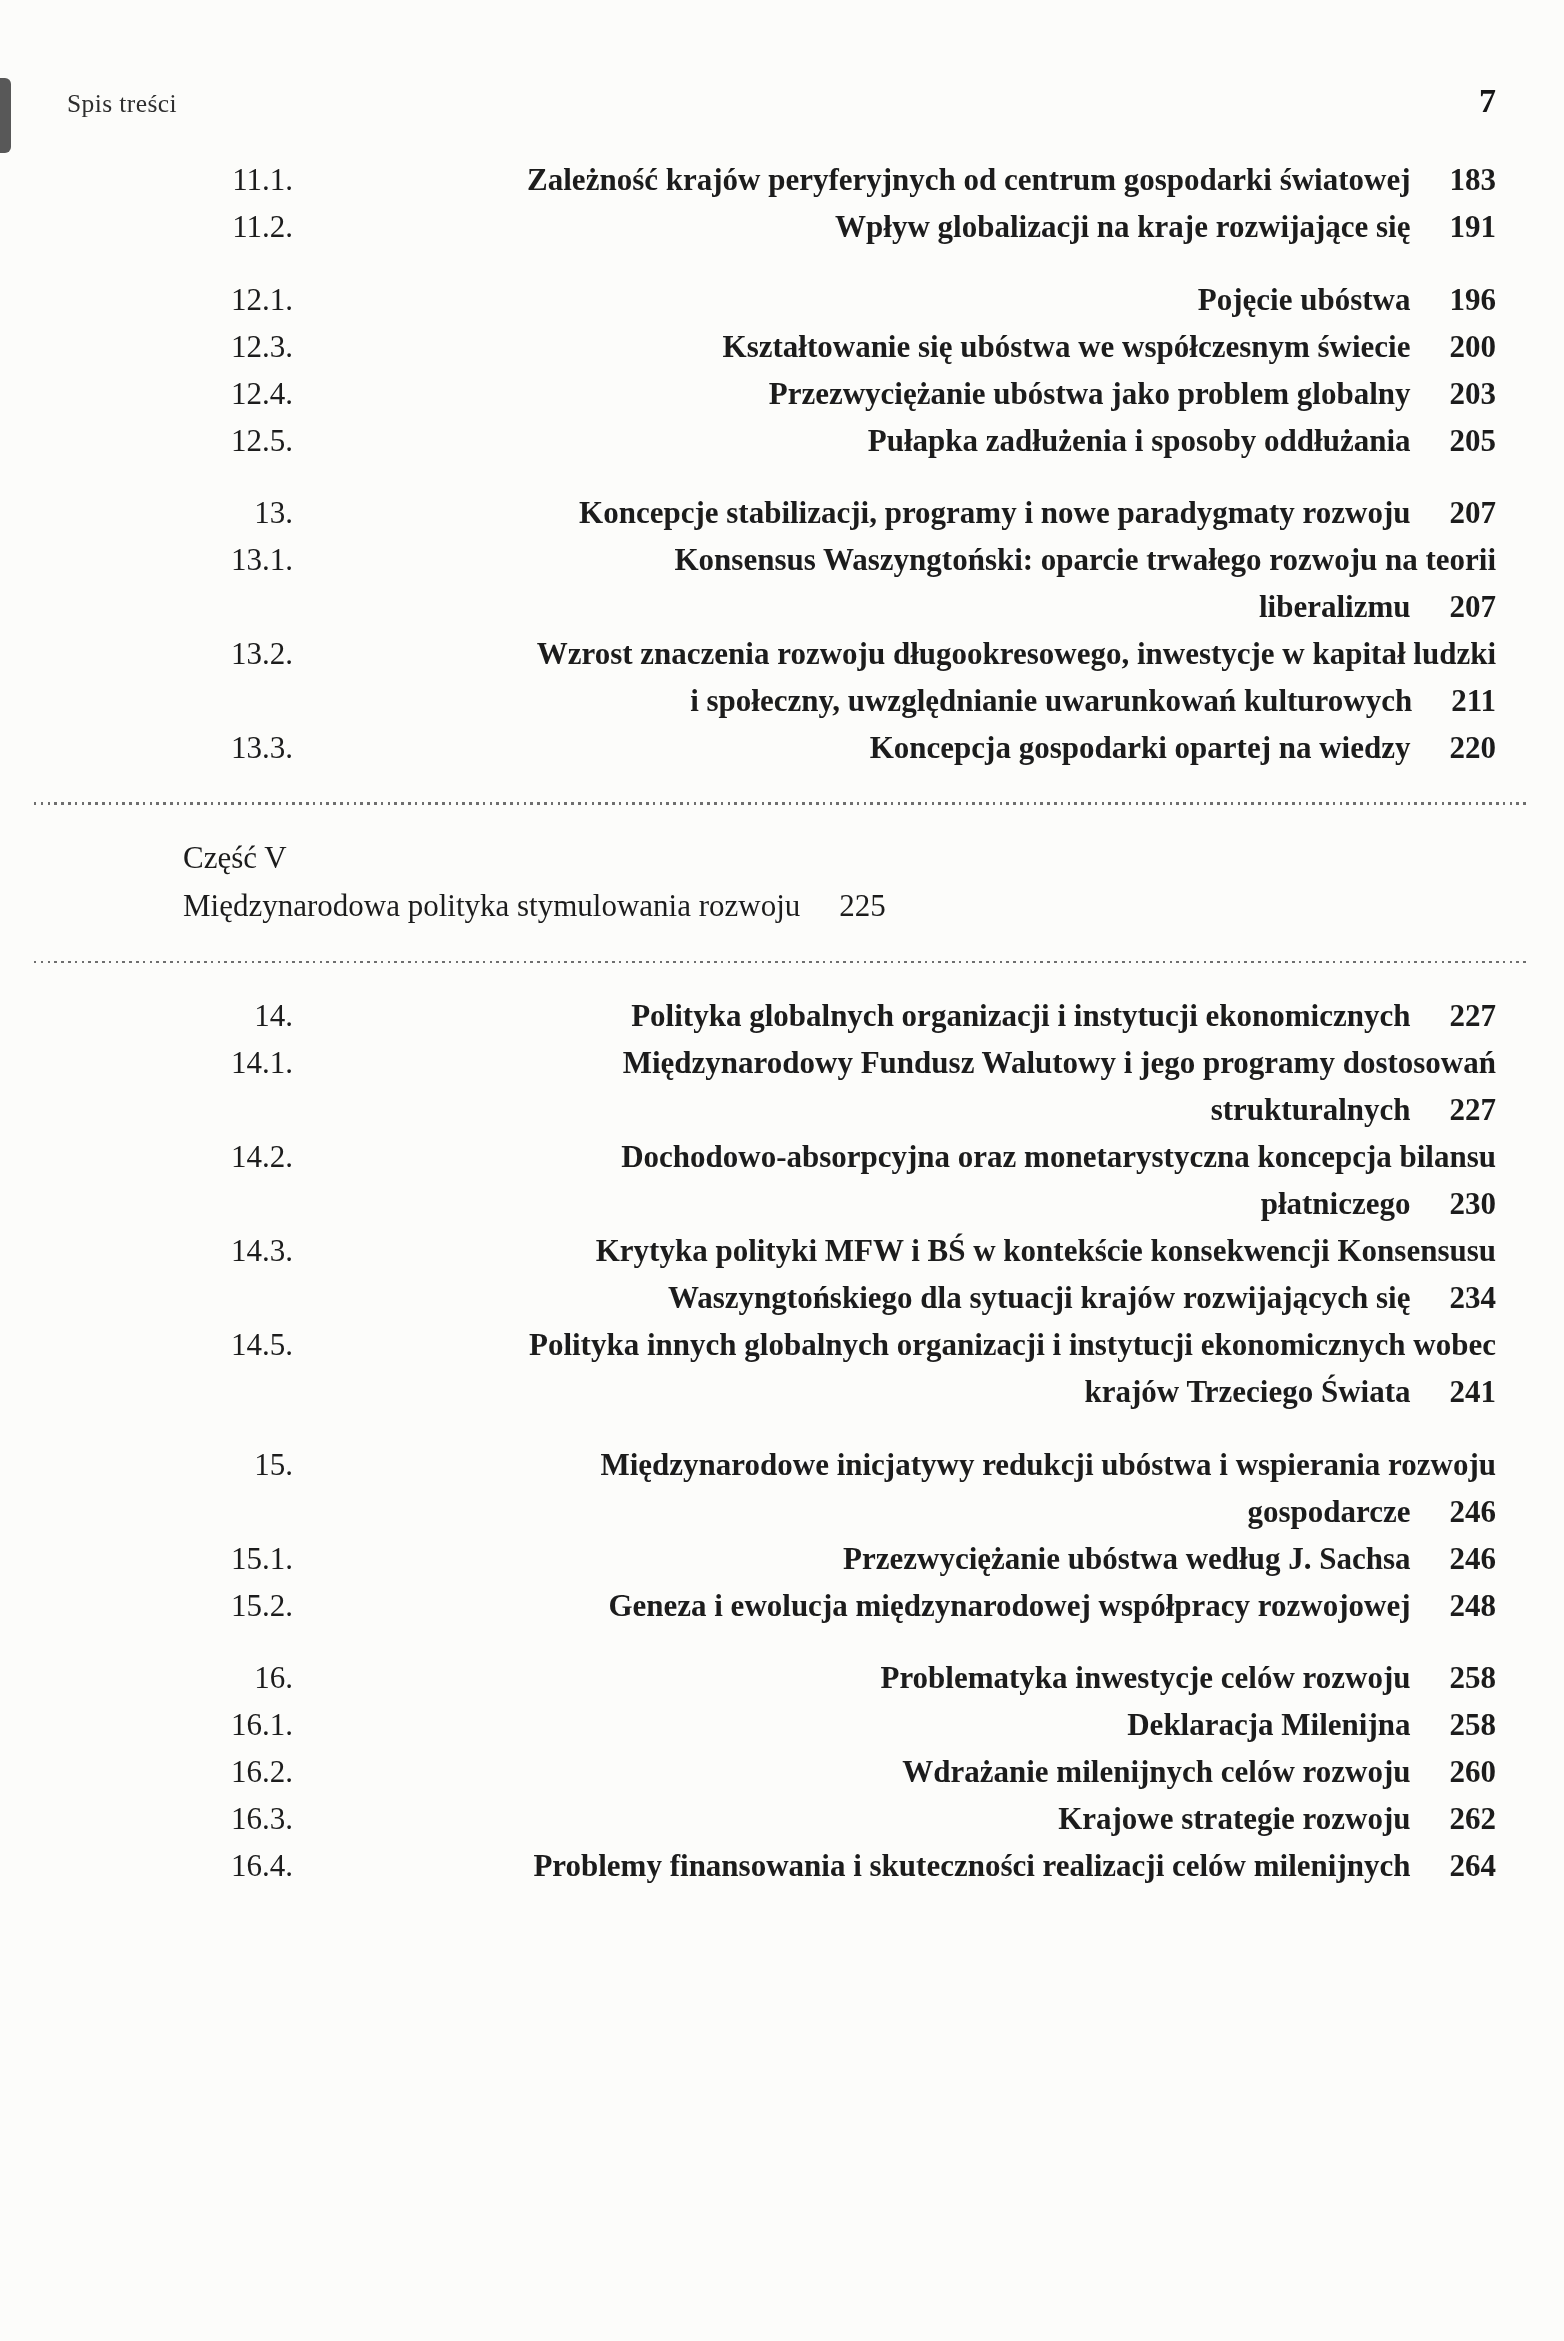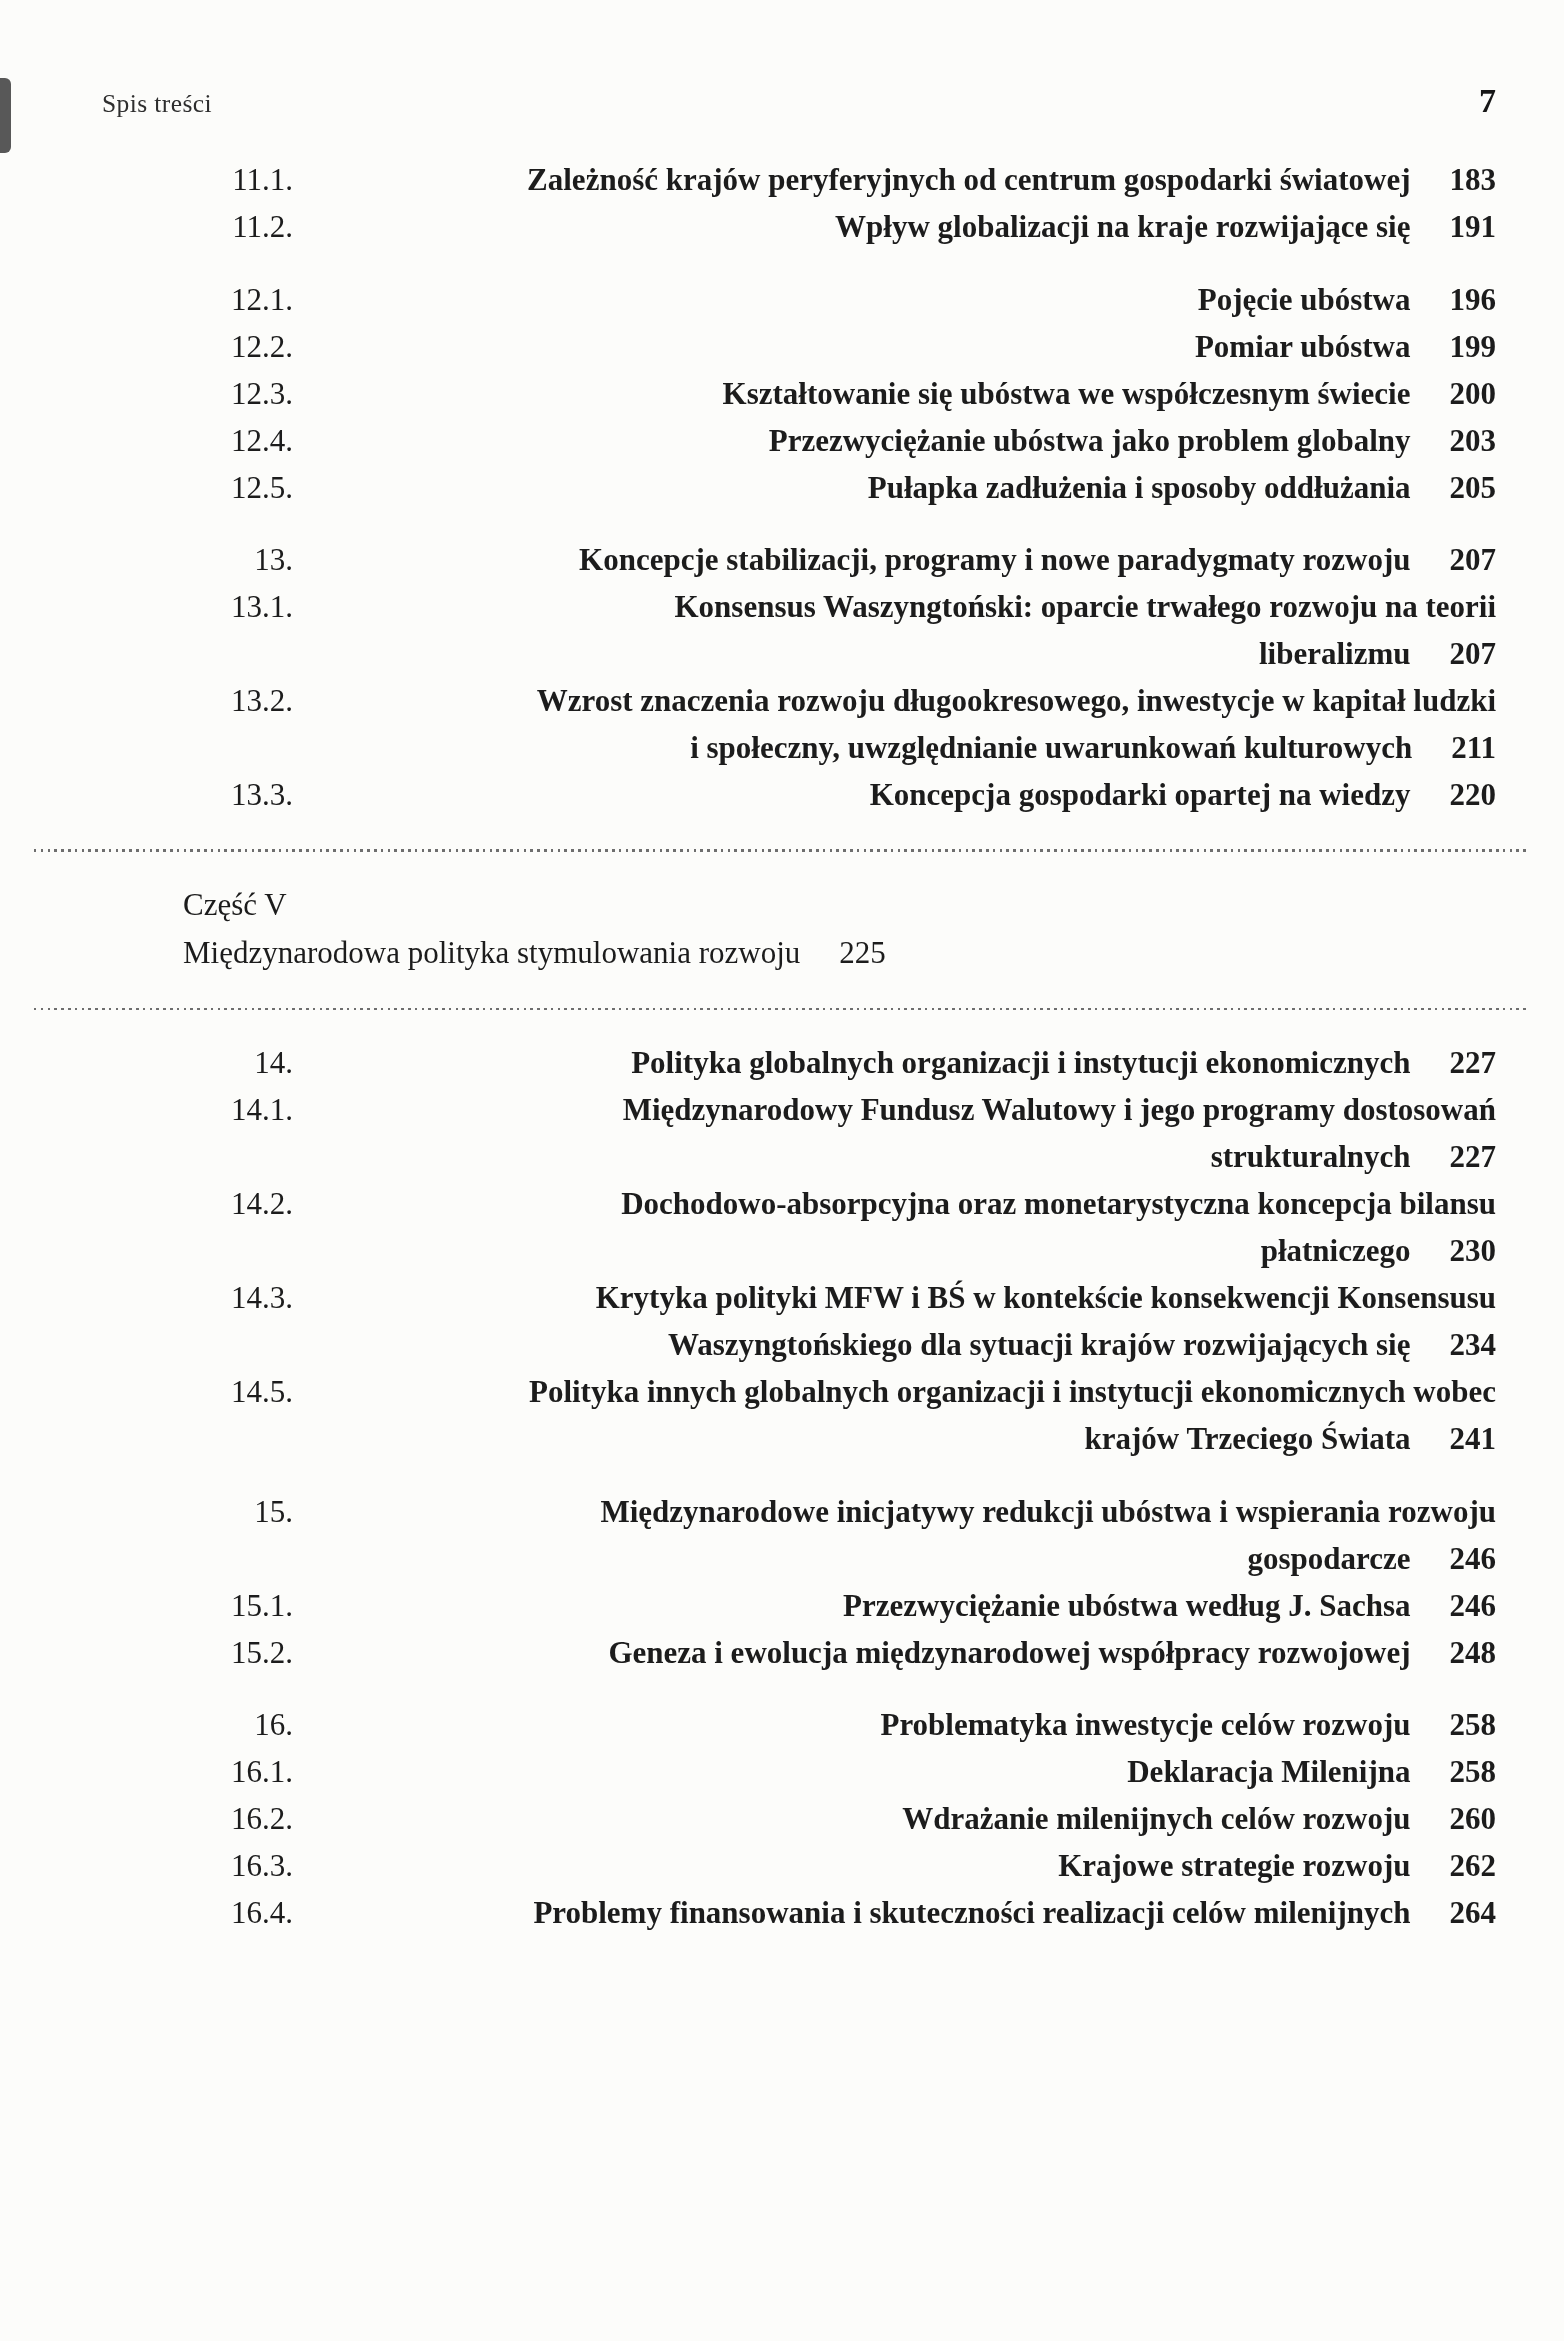--- a/index.html
+++ b/index.html
@@ -19,21 +19,21 @@
     width: 11px;
     height: 75px;
     background: #3b3b3b;
     border-radius: 0 6px 6px 0;
     opacity: 0.85;
   }
   .running-head {
     display: flex;
     justify-content: space-between;
     align-items: baseline;
-    padding: 82px 68px 0 102px;
+    padding: 82px 68px 0 67px;
   }
   .running-label {
     font-size: 25.5px;
     color: #2e2e2e;
     letter-spacing: 0.4px;
   }
   .running-page {
     font-size: 34px;
     font-weight: bold;
     color: #161616;
@@ -87,24 +87,20 @@
         <span class="num">11.2.</span>
         <span class="body"><span class="text">Wpływ globalizacji na kraje rozwijające się</span><span class="pagenum">191</span></span>
       </div>
     </div>
     <div class="group">
       <div class="entry">
         <span class="num">12.1.</span>
         <span class="body"><span class="text">Pojęcie ubóstwa</span><span class="pagenum">196</span></span>
       </div>
       <div class="entry">
-        <span class="num">12.2.</span>
-        <span class="body"><span class="text">Pomiar ubóstwa</span><span class="pagenum">199</span></span>
-      </div>
-      <div class="entry">
         <span class="num">12.3.</span>
         <span class="body"><span class="text">Kształtowanie się ubóstwa we współczesnym świecie</span><span class="pagenum">200</span></span>
       </div>
       <div class="entry">
         <span class="num">12.4.</span>
         <span class="body"><span class="text">Przezwyciężanie ubóstwa jako problem globalny</span><span class="pagenum">203</span></span>
       </div>
       <div class="entry">
         <span class="num">12.5.</span>
         <span class="body"><span class="text">Pułapka zadłużenia i sposoby oddłużania</span><span class="pagenum">205</span></span>

